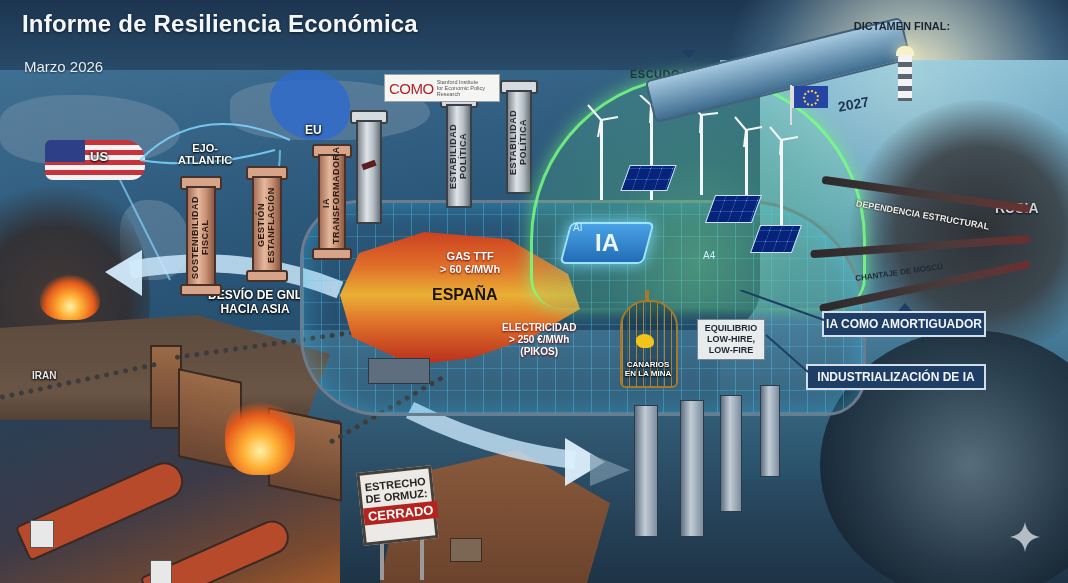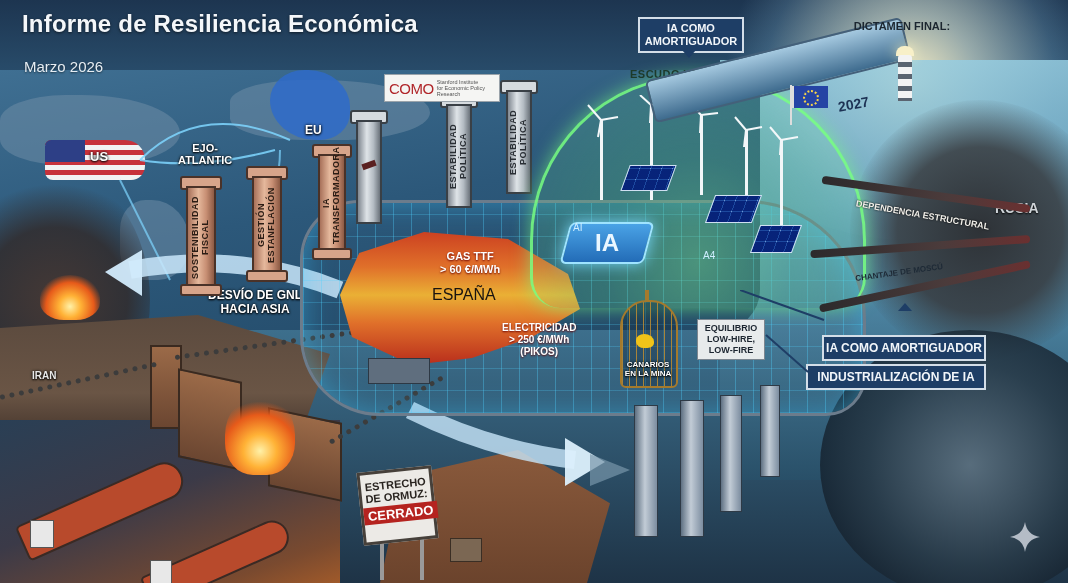--- a/index.html
+++ b/index.html
@@ -82,21 +82,21 @@
   .vlabel { position:absolute; writing-mode: vertical-rl; transform: rotate(180deg);
     font-size:9px; font-weight:700; color:#2a1c14; letter-spacing:0.5px; text-align:center; line-height:10px; }
   .vlabel.grey { color:#2a2f35; }
   .support { background: linear-gradient(90deg, #5e7082 0%, #c2ccd6 45%, #7c8da0 100%); border:1px solid #2e3a46; }
 
   .title { left:22px; top:10px; color:#f4f7fa; font-size:24px; font-weight:700; text-shadow:0 1px 3px rgba(0,0,0,0.6); letter-spacing:0.2px; }
   .subtitle { left:24px; top:58px; color:#e6edf3; font-size:15px; text-shadow:0 1px 2px rgba(0,0,0,0.5); }
   .callout { background:#1e3e66; border:2px solid #d4dee8; color:#f2f6fa; font-weight:700; text-align:center; }
   .callout-tail { width:0; height:0; border-left:7px solid transparent; border-right:7px solid transparent; }
   .sign-white { color:#ffffff; font-weight:700; text-shadow: 0 0 3px #000, 0 1px 2px #000; }
-  .dark-label { color:#1a2a3a; font-weight:400; }
+  .dark-label { color:#1a2a3a; font-weight:700; }
   .siepr { left:384px; top:74px; width:116px; height:28px; background:#f5f5f3; border:1px solid #9aa3aa;
     display:flex; align-items:center; gap:3px; padding:0 4px; box-sizing:border-box; }
   .siepr-logo { color:#b0262a; font-size:15px; font-weight:400; letter-spacing:-0.5px; }
   .siepr-text { color:#555; font-size:5.5px; line-height:6px; width:54px; }
   .cage { left:620px; top:300px; width:54px; height:84px; border-radius:27px 27px 6px 6px;
     border:2px solid #a57a2c;
     background: repeating-linear-gradient(90deg, rgba(180,135,50,0.9) 0 1px, rgba(20,40,60,0.4) 1px 7px); }
   .canary { left:636px; top:334px; width:18px; height:14px; background:#f0c419; border-radius:50% 60% 40% 50%; }
   .cage-label { left:622px; top:360px; width:52px; text-align:center; font-size:8px; line-height:9px; }
   .equilibrio { left:697px; top:319px; width:68px; background:#e8ebec; border:1px solid #7c8690; color:#1c2530;
@@ -283,39 +283,35 @@
   <div class="abs" style="left:533px;top:222px;font-size:10px;color:#cfeeff;margin-left:40px;">AI</div>
   <div class="abs" style="left:703px;top:250px;font-size:10px;color:#cfeeff;">A4</div>
 
   <div class="abs bridge"></div>
   <div class="abs eu-flag"></div>
   <div class="abs" style="left:790px;top:85px;width:2px;height:40px;background:#ddd;"></div>
   <div class="abs" style="left:838px;top:96px;font-size:14px;font-weight:700;color:#1d3254;transform:rotate(-10deg);">2027</div>
   <div class="abs lighthouse-top"></div>
   <div class="abs lighthouse"></div>
 
-  <div class="abs callout" style="left:638px;top:17px;width:102px;padding:3px 0;font-size:11px;line-height:13px;">
-    <div>IA COMO</div>
-    <div>AMORTIGUADOR</div>
-  </div>
   <div class="abs callout-tail" style="left:682px;top:50px;border-top:8px solid #1e3e66;"></div>
 
   <div class="abs" style="left:832px;top:20px;width:140px;text-align:center;font-size:11px;font-weight:700;color:#1c2630;line-height:13px;">
     <div>DICTAMEN FINAL:</div>
   </div>
 
   <div class="abs sign-white" style="left:995px;top:200px;font-size:14px;color:#cfd4d8;text-shadow:0 1px 2px #000;">RUSIA</div>
   <div class="abs tentacle" style="left:820px;top:205px;width:210px;transform:rotate(8deg);"></div>
   <div class="abs tentacle" style="left:810px;top:235px;width:220px;transform:rotate(-4deg);"></div>
   <div class="abs tentacle" style="left:815px;top:260px;width:215px;transform:rotate(-12deg);"></div>
   <div class="abs" style="left:855px;top:210px;font-size:9px;font-weight:700;color:#f0eee8;transform:rotate(10deg);text-shadow:0 0 2px #000;">DEPENDENCIA ESTRUCTURAL</div>
   <div class="abs" style="left:855px;top:268px;font-size:8px;font-weight:700;color:#1e2a36;transform:rotate(-8deg);">CHANTAJE DE MOSCÚ</div>
 
   <div class="abs callout-tail" style="left:898px;top:303px;border-bottom:8px solid #1e3e66;"></div>
-  <div class="abs callout" style="left:822px;top:311px;width:160px;padding:4px 0;font-size:12px;text-align:center;margin-top:24px;">IA COMO AMORTIGUADOR</div>
+  <div class="abs callout" style="left:822px;top:311px;width:160px;padding:4px 0;font-size:12px;text-align:center;">IA COMO AMORTIGUADOR</div>
   <div class="abs callout" style="left:806px;top:364px;width:176px;padding:4px 0;font-size:12px;text-align:center;">INDUSTRIALIZACIÓN DE IA</div>
   <svg class="abs" style="left:740px;top:290px;" width="90" height="100">
     <line x1="0" y1="0" x2="84" y2="30" stroke="#1e3e66" stroke-width="2"></line>
     <line x1="26" y1="45" x2="68" y2="82" stroke="#1e3e66" stroke-width="2"></line>
   </svg>
 
   <div class="abs" style="left:645px;top:290px;width:4px;height:10px;background:#a57a2c;"></div>
   <div class="abs cage"></div>
   <div class="abs canary"></div>
   <div class="abs cage-label sign-white">

